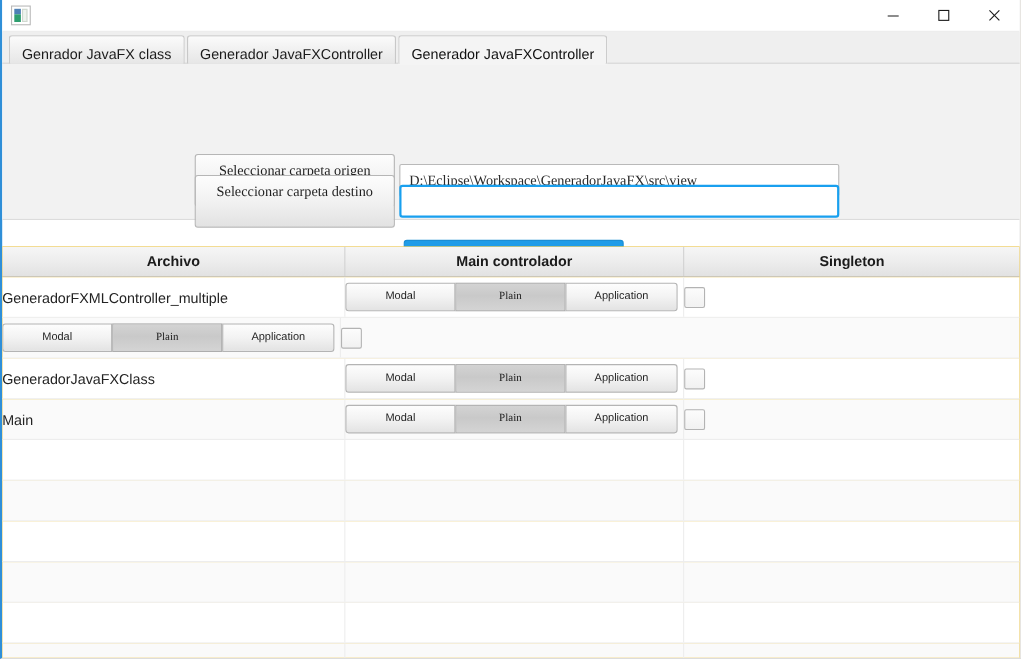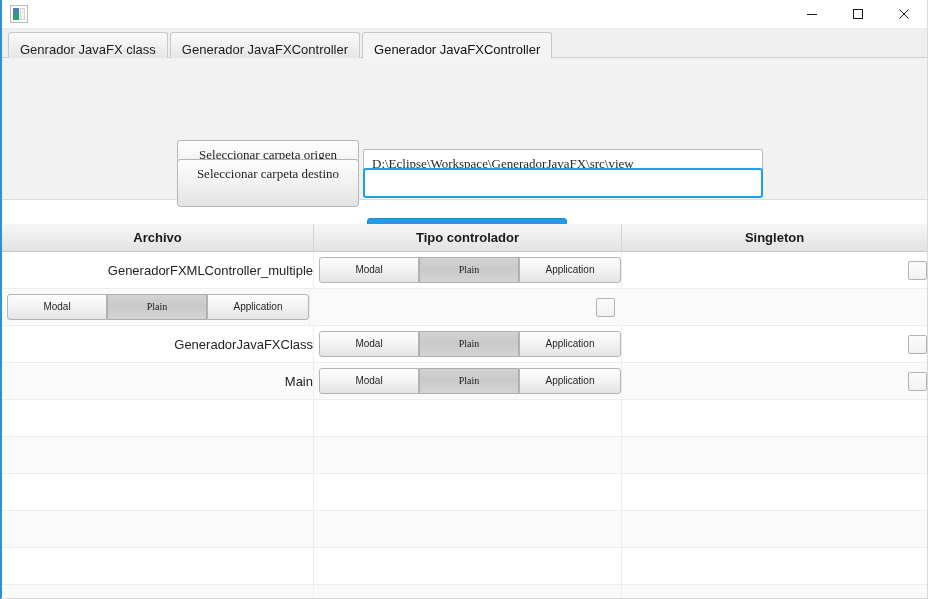--- a/index.html
+++ b/index.html
@@ -217,21 +217,21 @@
     height: 37px;
     box-sizing: border-box;
     border-bottom: 1px solid #ededed;
     background: #ffffff;
   }
   .tr.alt { background: #fafafa; }
 
   .td {
     display: flex;
     align-items: center;
-    justify-content: flex-end;
+    justify-content: flex-start;
     box-sizing: border-box;
     height: 100%;
   }
   .td.c1 { width: 312px; border-right: 1px solid #ededed; }
   .td.c2 { width: 308px; border-right: 1px solid #ededed; }
   .td.c3 { width: 305px; }
 
   .cell-name {
     font-size: 13px;
     color: #232323;
@@ -330,21 +330,21 @@
     <div class="row-export">
       <div class="export-btn">Exportar controladores</div>
     </div>
 
   </div>
 
   <div class="table">
 
     <div class="thead">
       <div class="th col-archivo">Archivo</div>
-      <div class="th col-tipo">Tipo controlador</div>
+      <div class="th col-tipo">Main controlador</div>
       <div class="th col-singleton">Singleton</div>
     </div>
 
     <div class="tbody" id="tbody">
         <div class="tr">
           <div class="td c1">
             <span class="cell-name">GeneradorFXMLController_multiple</span>
           </div>
           <div class="td c2">
             <div class="segment">

